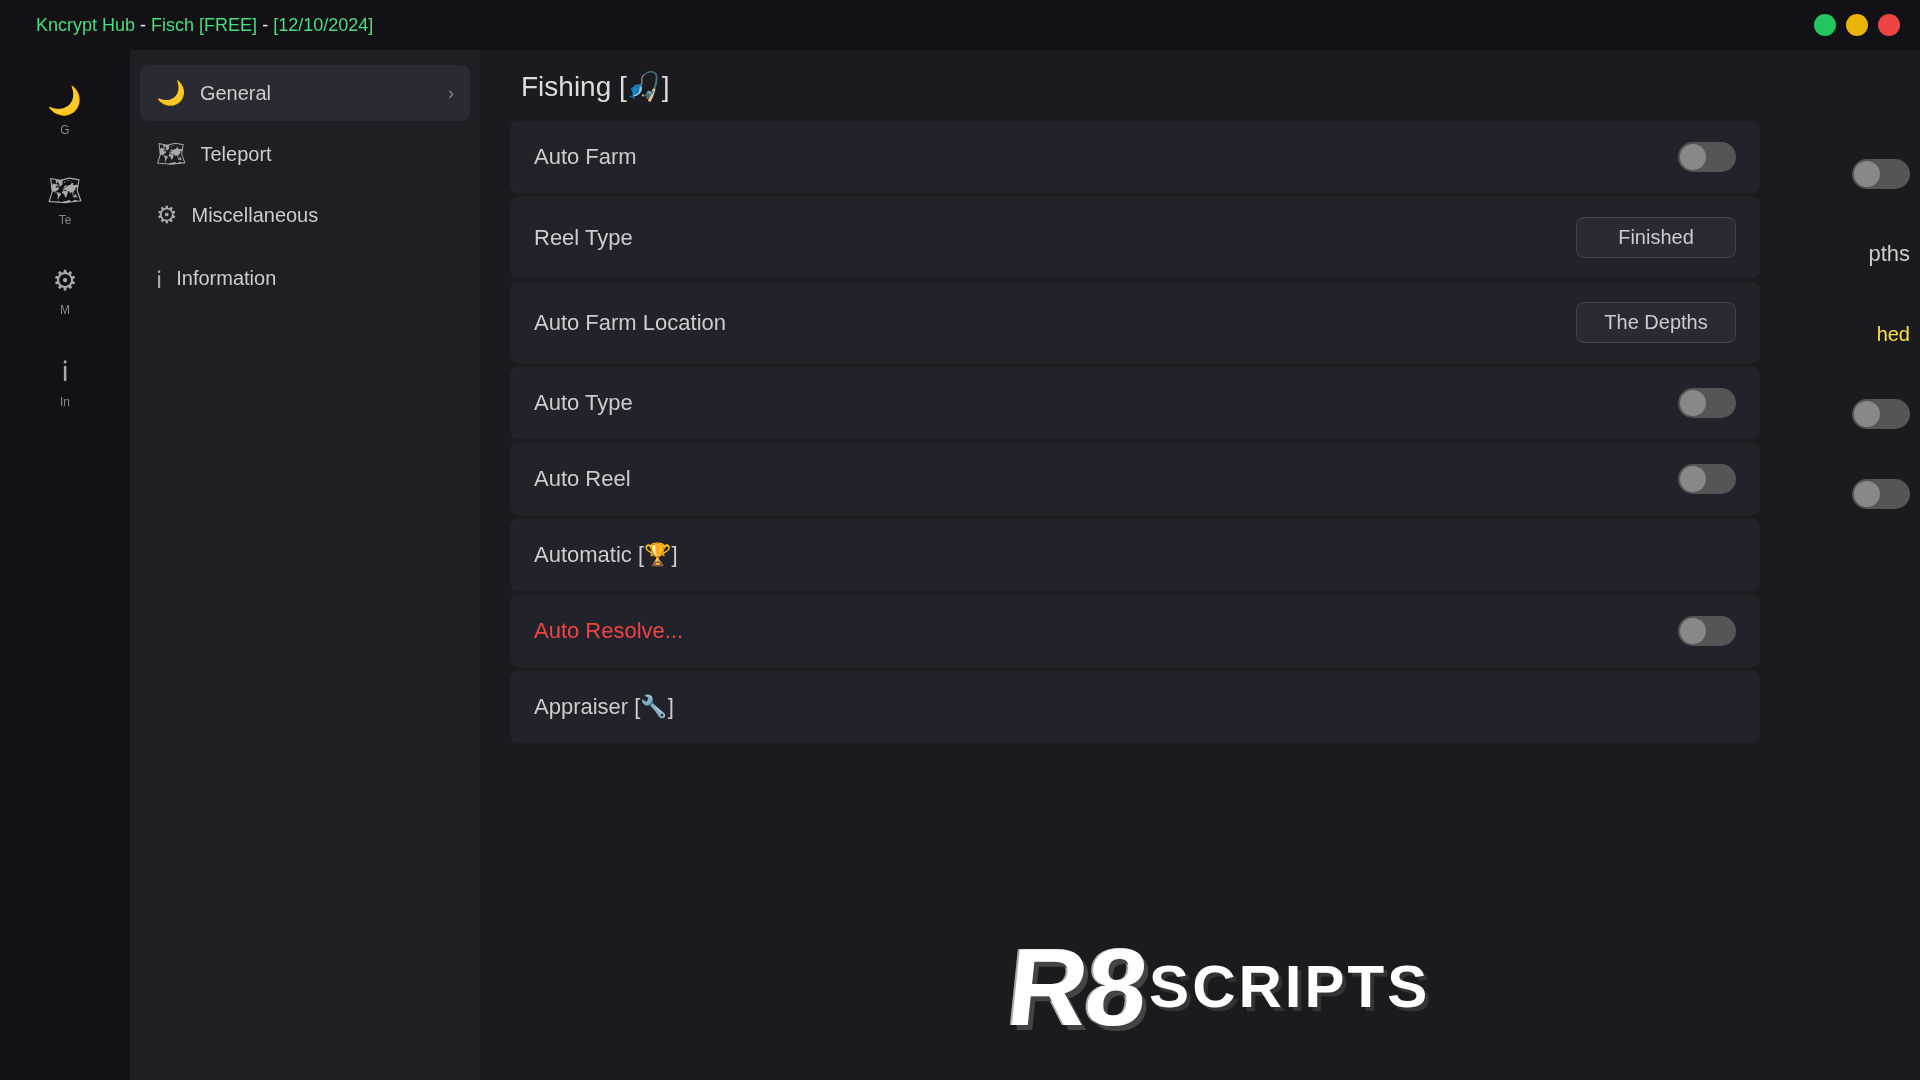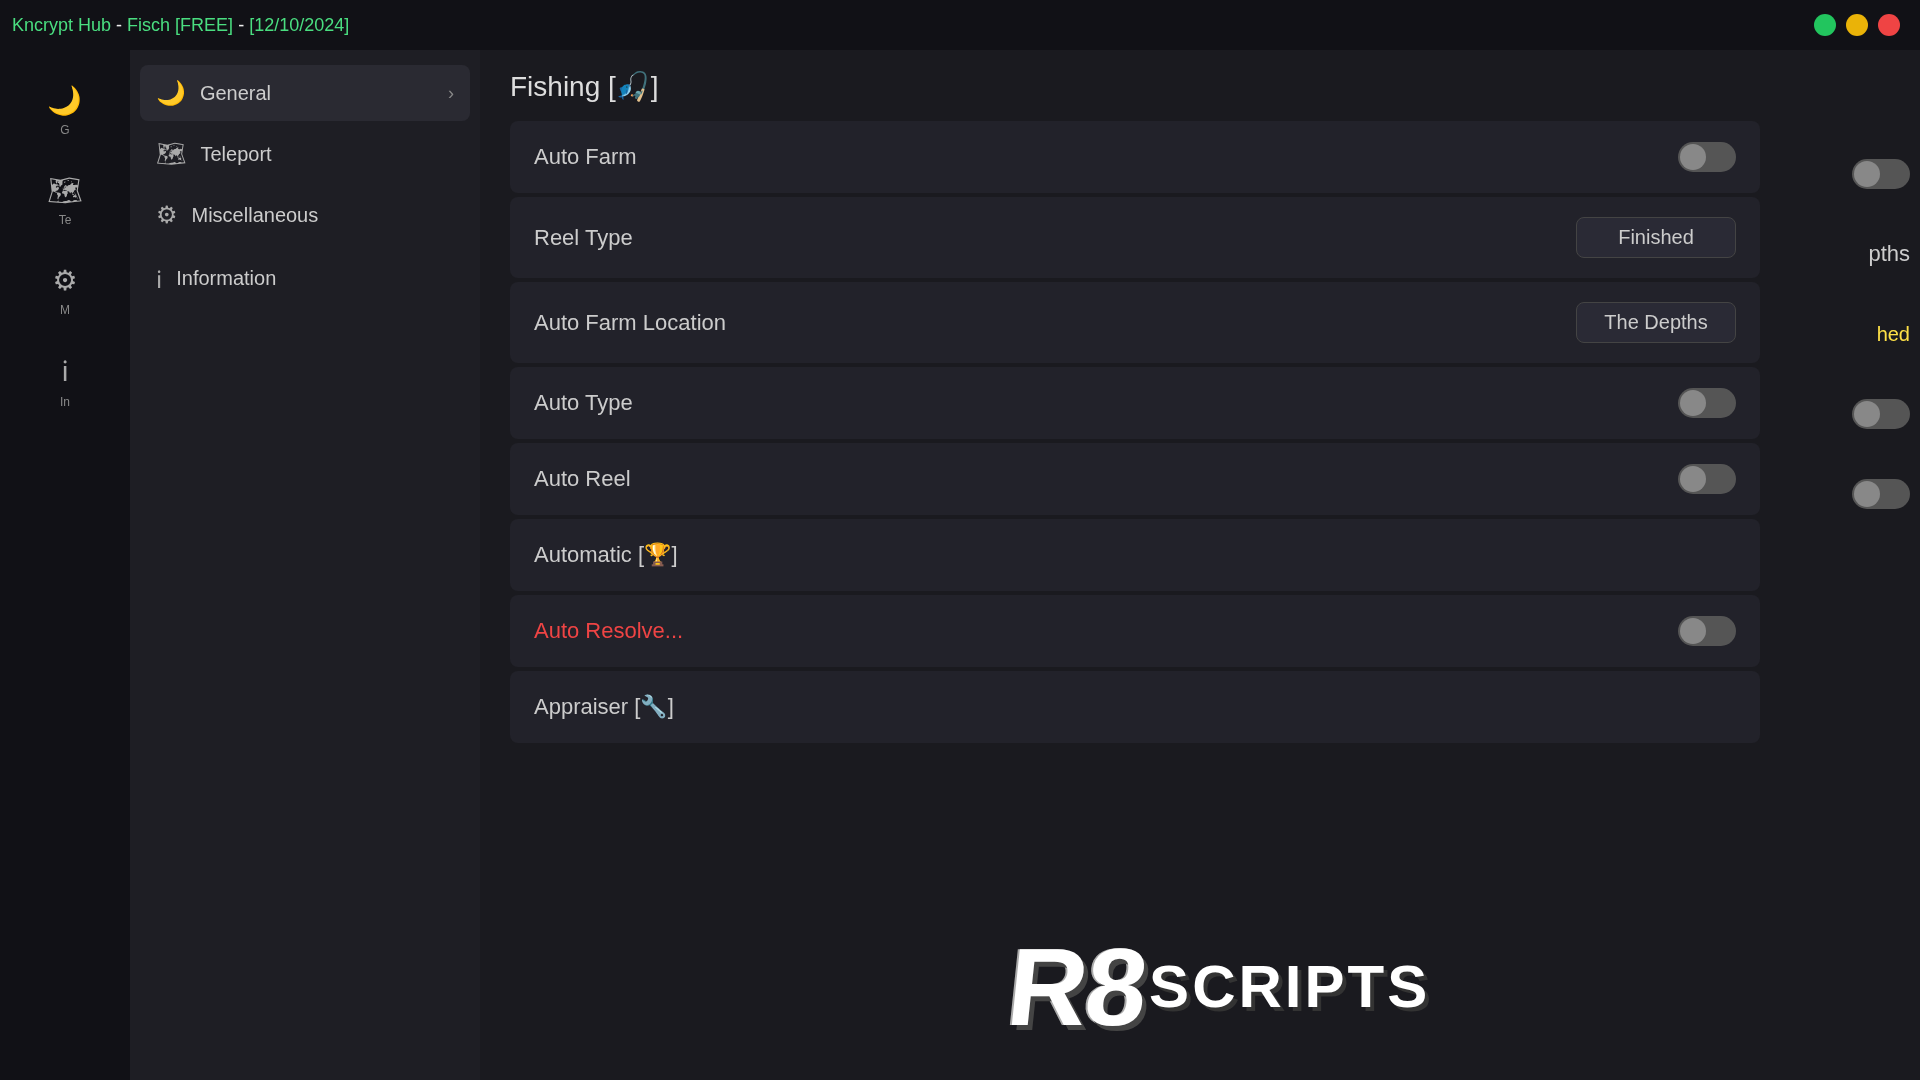--- a/index.html
+++ b/index.html
@@ -11,21 +11,21 @@
       overflow: hidden;
       color: #ccc;
     }
 
     
     .title-bar {
       height: 50px;
       background: #111116;
       display: flex;
       align-items: center;
-      padding: 0 12px;
+      padding: 0 36px;
       position: relative;
     }
     .title-bar-text {
       font-size: 18px;
       color: #eee;
     }
     .title-bar-text .green { color: #4ade80; }
     .window-controls {
       position: absolute;
       right: 20px;
@@ -133,20 +133,21 @@
       overflow: hidden;
     }
 
     .section-title {
       font-size: 28px;
       color: #ddd;
       margin-bottom: 18px;
       display: flex;
       align-items: center;
       gap: 10px;
+      margin-left: 11px;
     }
 
     .settings-list {
       display: flex;
       flex-direction: column;
       gap: 4px;
     }
 
     .setting-row {
       display: flex;

